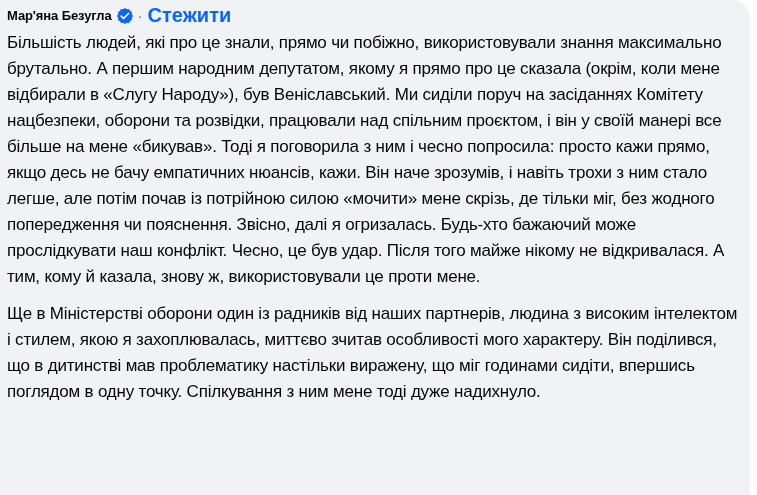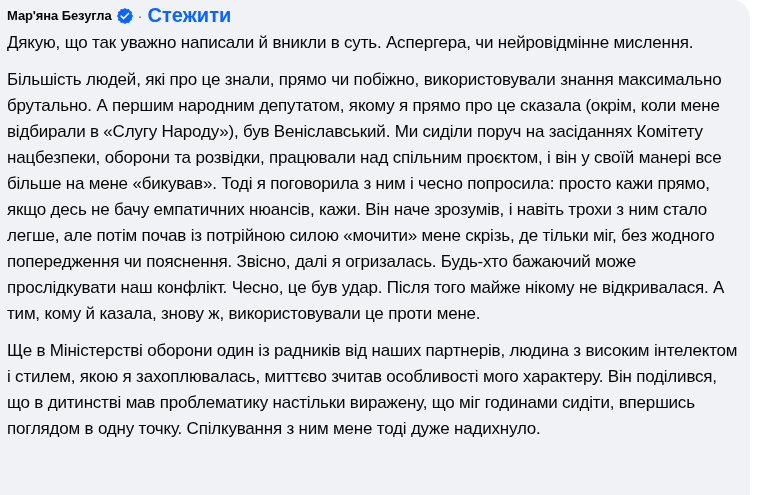--- a/index.html
+++ b/index.html
@@ -88,19 +88,18 @@
           <path d="M4.2 8.2l2.3 2.3 5-5" fill="none" stroke="#ffffff" stroke-width="1.7" stroke-linecap="round" stroke-linejoin="round"></path>
         </svg>
       </span>
 
       <span class="dot-separator">·</span>
 
       <a class="follow-link" style="color: rgb(8, 102, 255);">Стежити</a>
     </div>
 
     <div class="post-body">
-        <p>Дякую, що так уважно написали й вникли в суть. Аспергера, чи нейровідмінне мислення.</p>
         <p>Більшість людей, які про це знали, прямо чи побіжно, використовували знання максимально брутально. А першим народним депутатом, якому я прямо про це сказала (окрім, коли мене відбирали в «Слугу Народу»), був Веніславський. Ми сиділи поруч на засіданнях Комітету нацбезпеки, оборони та розвідки, працювали над спільним проєктом, і він у своїй манері все більше на мене «бикував». Тоді я поговорила з ним і чесно попросила: просто кажи прямо, якщо десь не бачу емпатичних нюансів, кажи. Він наче зрозумів, і навіть трохи з ним стало легше, але потім почав із потрійною силою «мочити» мене скрізь, де тільки міг, без жодного попередження чи пояснення. Звісно, далі я огризалась. Будь-хто бажаючий може прослідкувати наш конфлікт. Чесно, це був удар. Після того майже нікому не відкривалася. А тим, кому й казала, знову ж, використовували це проти мене.</p>
         <p>Ще в Міністерстві оборони один із радників від наших партнерів, людина з високим інтелектом і стилем, якою я захоплювалась, миттєво зчитав особливості мого характеру. Він поділився, що в дитинстві мав проблематику настільки виражену, що міг годинами сидіти, впершись поглядом в одну точку. Спілкування з ним мене тоді дуже надихнуло.</p>
       </div>
 
   </div>
 </div>
 
 </body></html>

